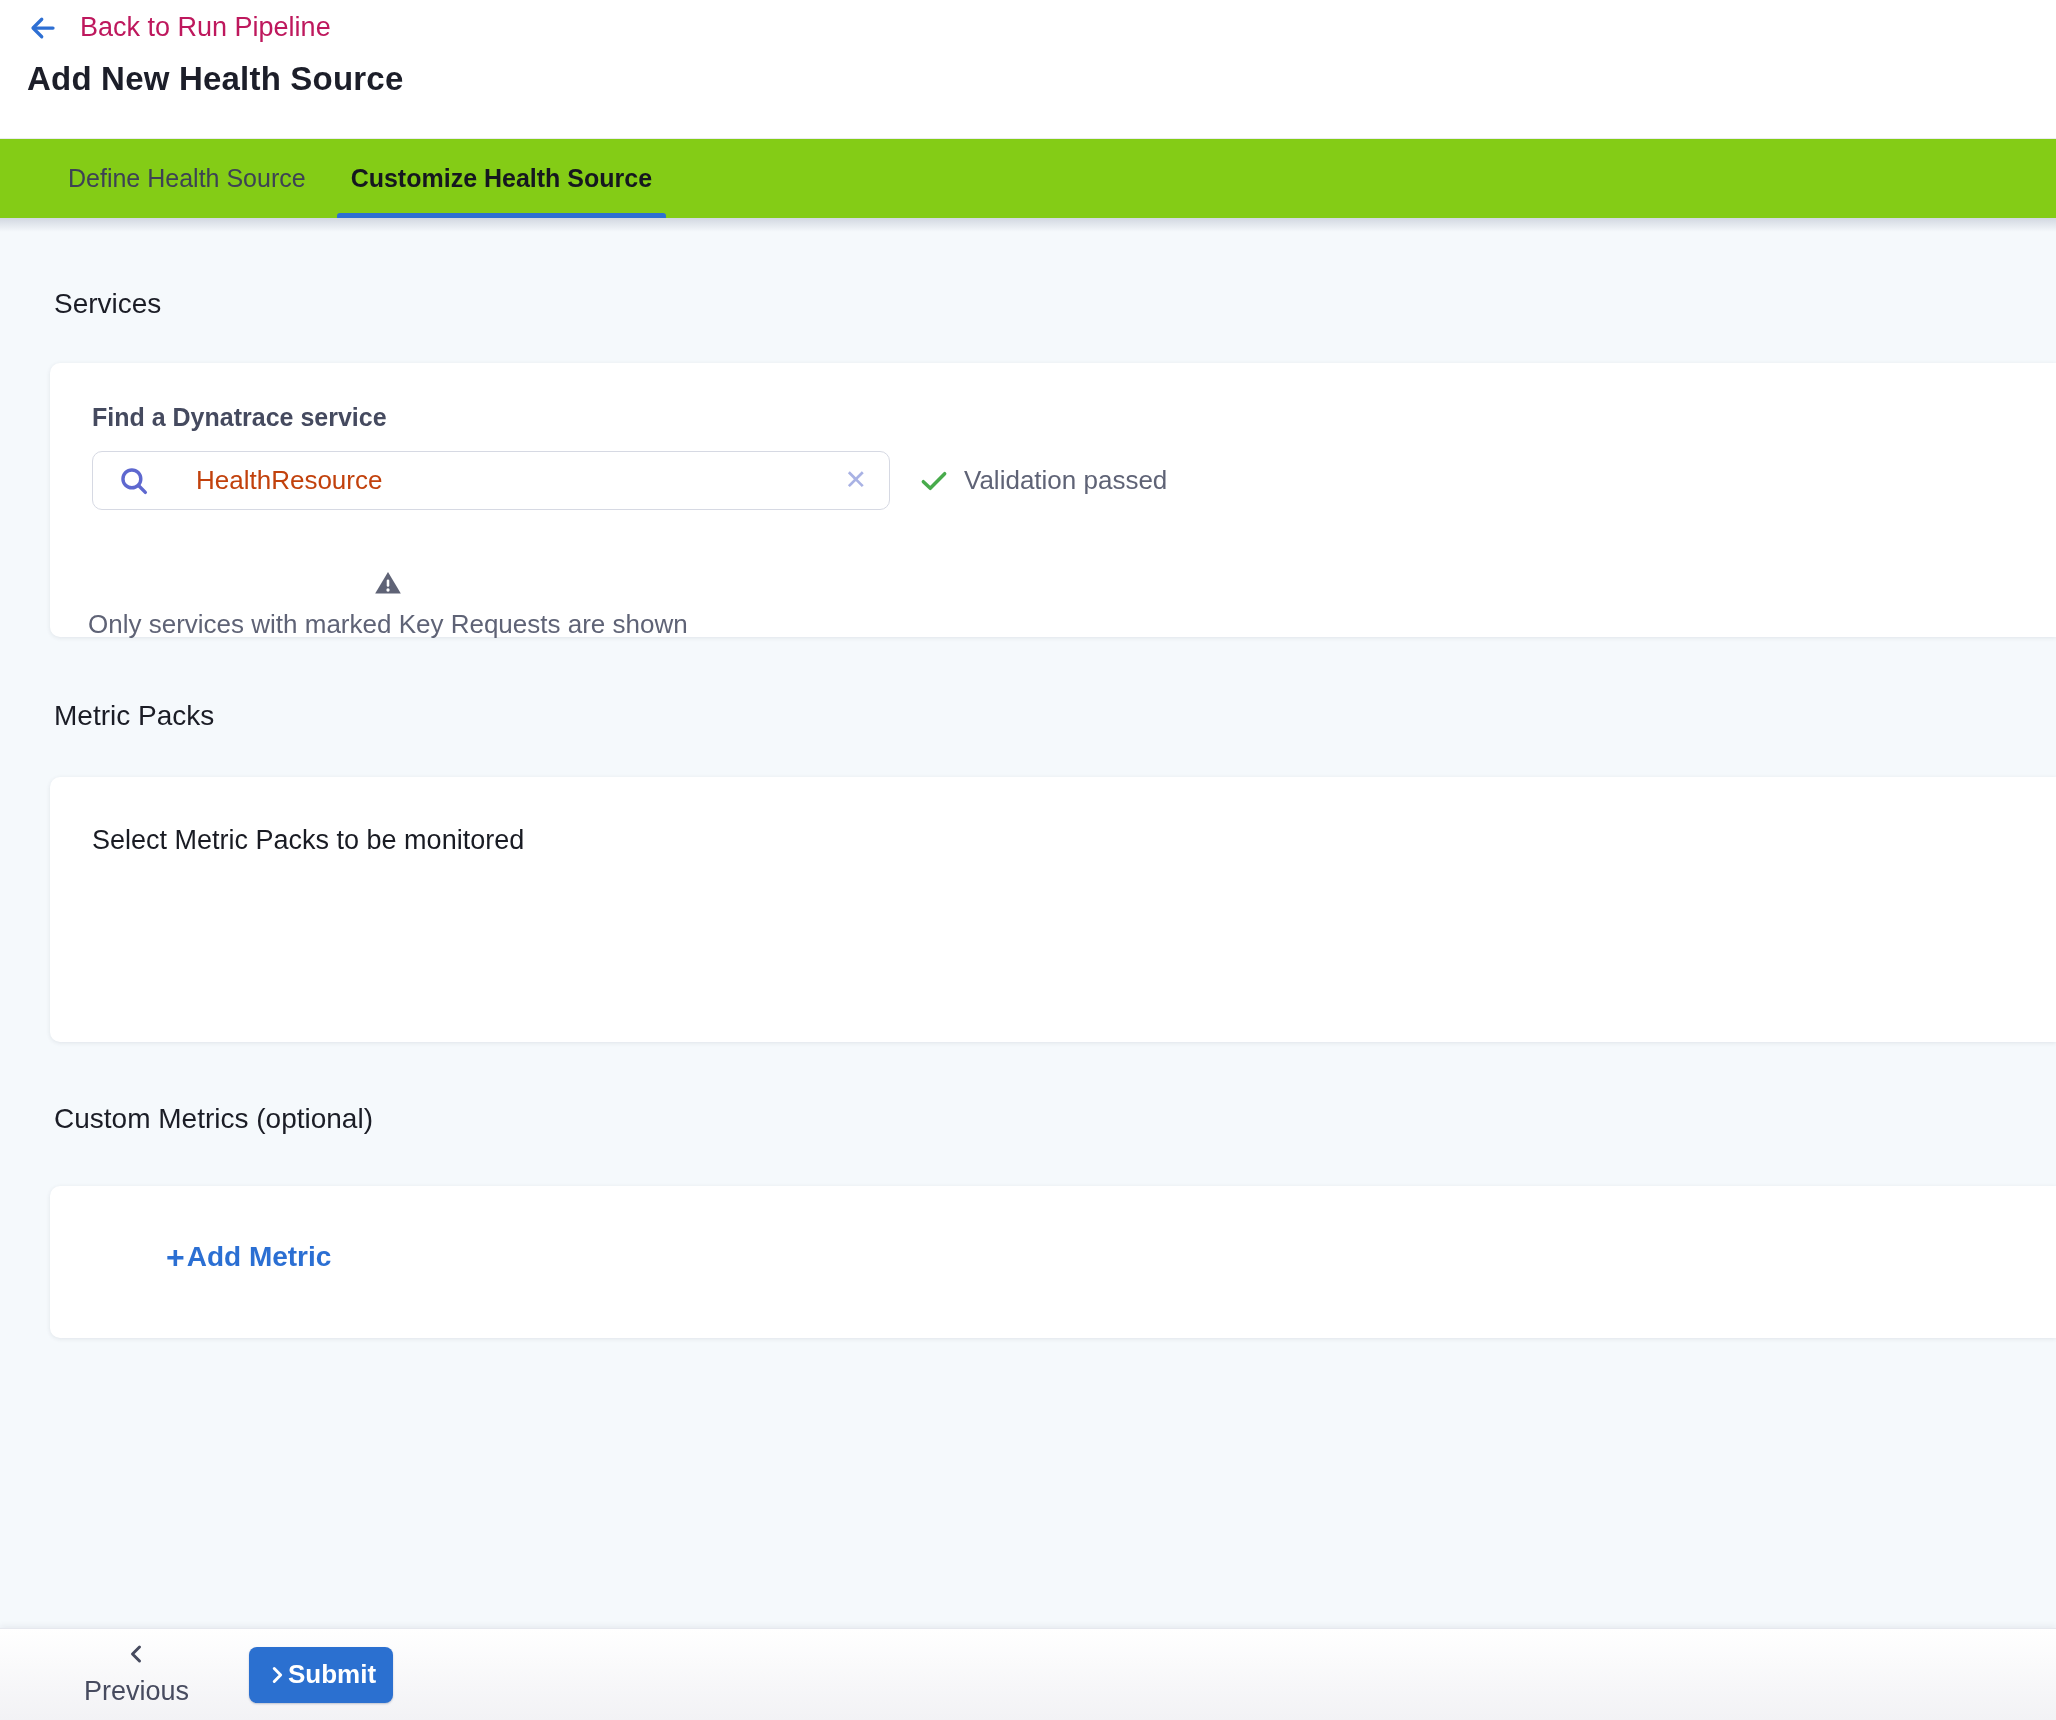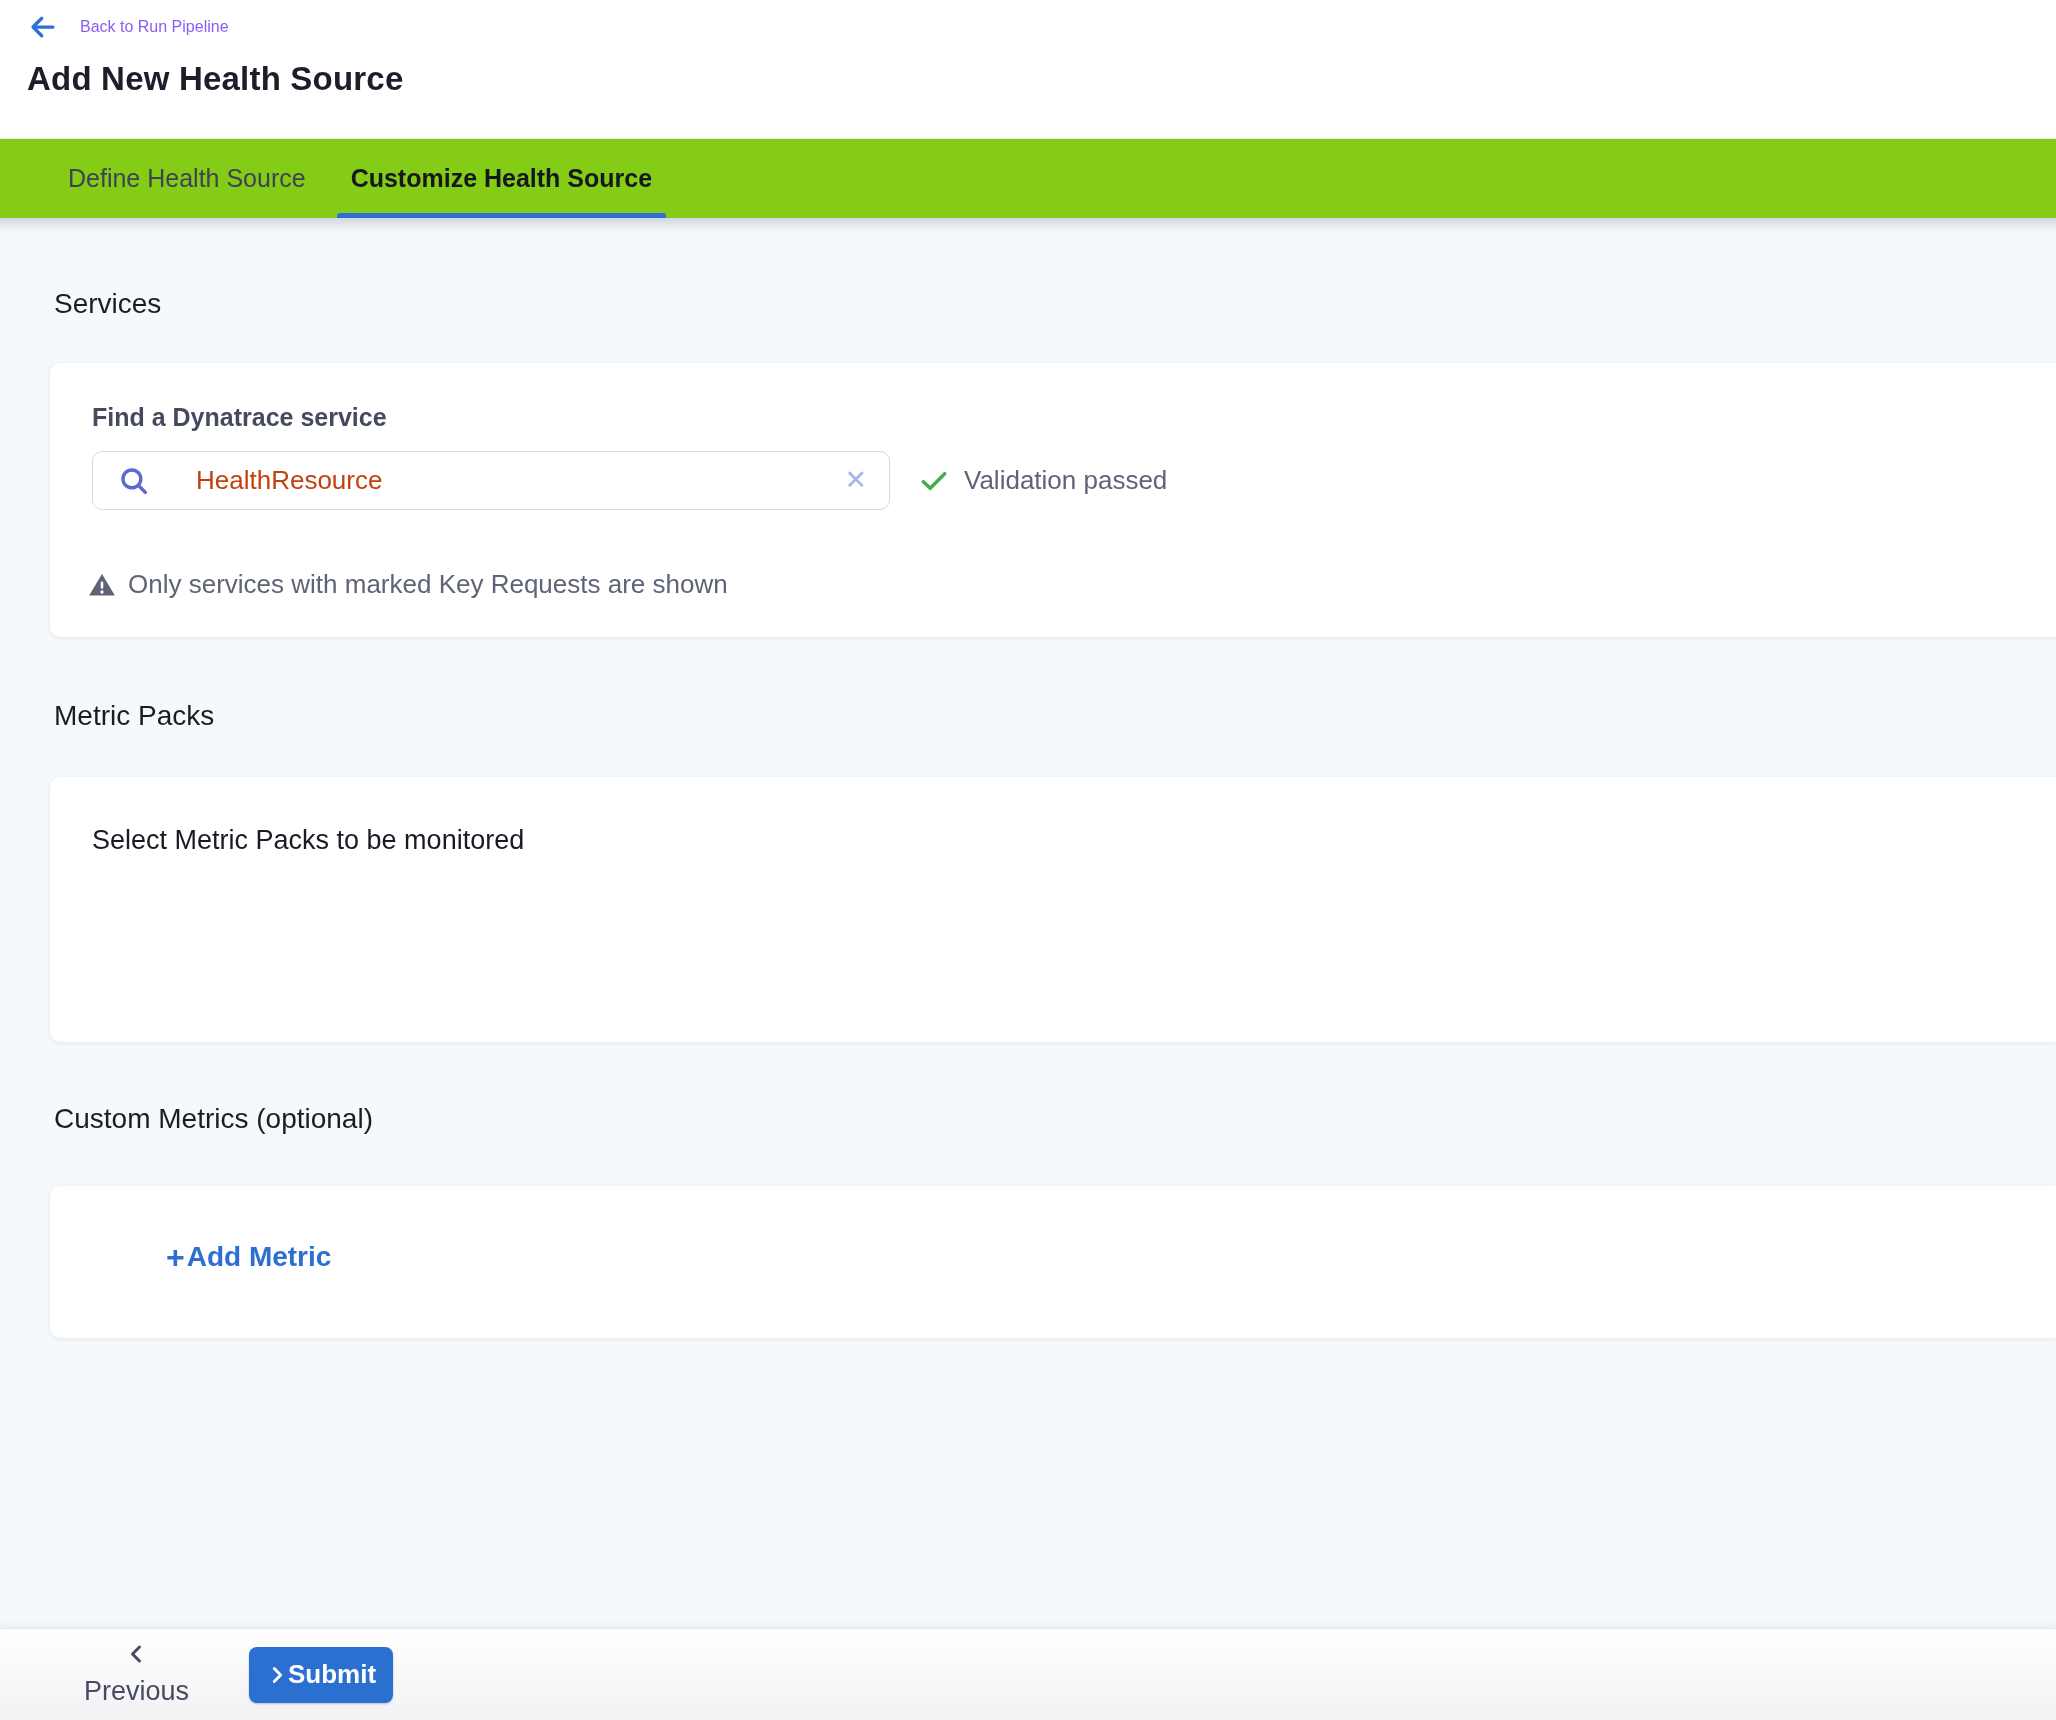--- a/index.html
+++ b/index.html
@@ -10,21 +10,21 @@
     background: #ffffff;
     overflow: hidden;
     color: #1b1d27;
   }
 
   
   .header { position: absolute; top: 0; left: 0; right: 0; height: 138px; background: #fff; }
   .back-link {
     position: absolute; top: 12px; left: 28px;
     display: flex; align-items: center; gap: 22px;
-    color: #8b5cf6; font-size: 16px; font-weight: 500; cursor: pointer;
+    color: #be185d; font-size: 27px; font-weight: 500; cursor: pointer;
   }
   .back-link svg { display: block; }
   .page-title {
     position: absolute; top: 60px; left: 27px;
     font-size: 33px; font-weight: 700; color: #1c1e29; letter-spacing: 0.2px;
   }
 
   
   .tabbar {
     position: absolute; top: 138px; left: 0; right: 0; height: 80px;
@@ -90,21 +90,21 @@
     line-height: 1; padding: 2px 4px;
   }
   .validation {
     position: absolute; left: 868px; top: 88px; height: 59px;
     display: flex; align-items: center; gap: 14px;
     font-size: 26px; color: #5f6376;
   }
   .warning-row {
     position: absolute; left: 38px; top: 206px;
     display: flex; align-items: center; gap: 12px;
-    font-size: 26px; color: #5f6376;
+    font-size: 26px; color: #5f6376; flex-direction: column;
   }
 
   
   .mp-subtitle {
     position: absolute; left: 42px; top: 48px;
     font-size: 27px; font-weight: 500; color: #191b23;
   }
   .mp-options { position: absolute; left: 122px; top: 125px; display: flex; }
   .mp-option { display: flex; align-items: center; gap: 20px; cursor: pointer; }
   .mp-option + .mp-option { margin-left: 138px; }

